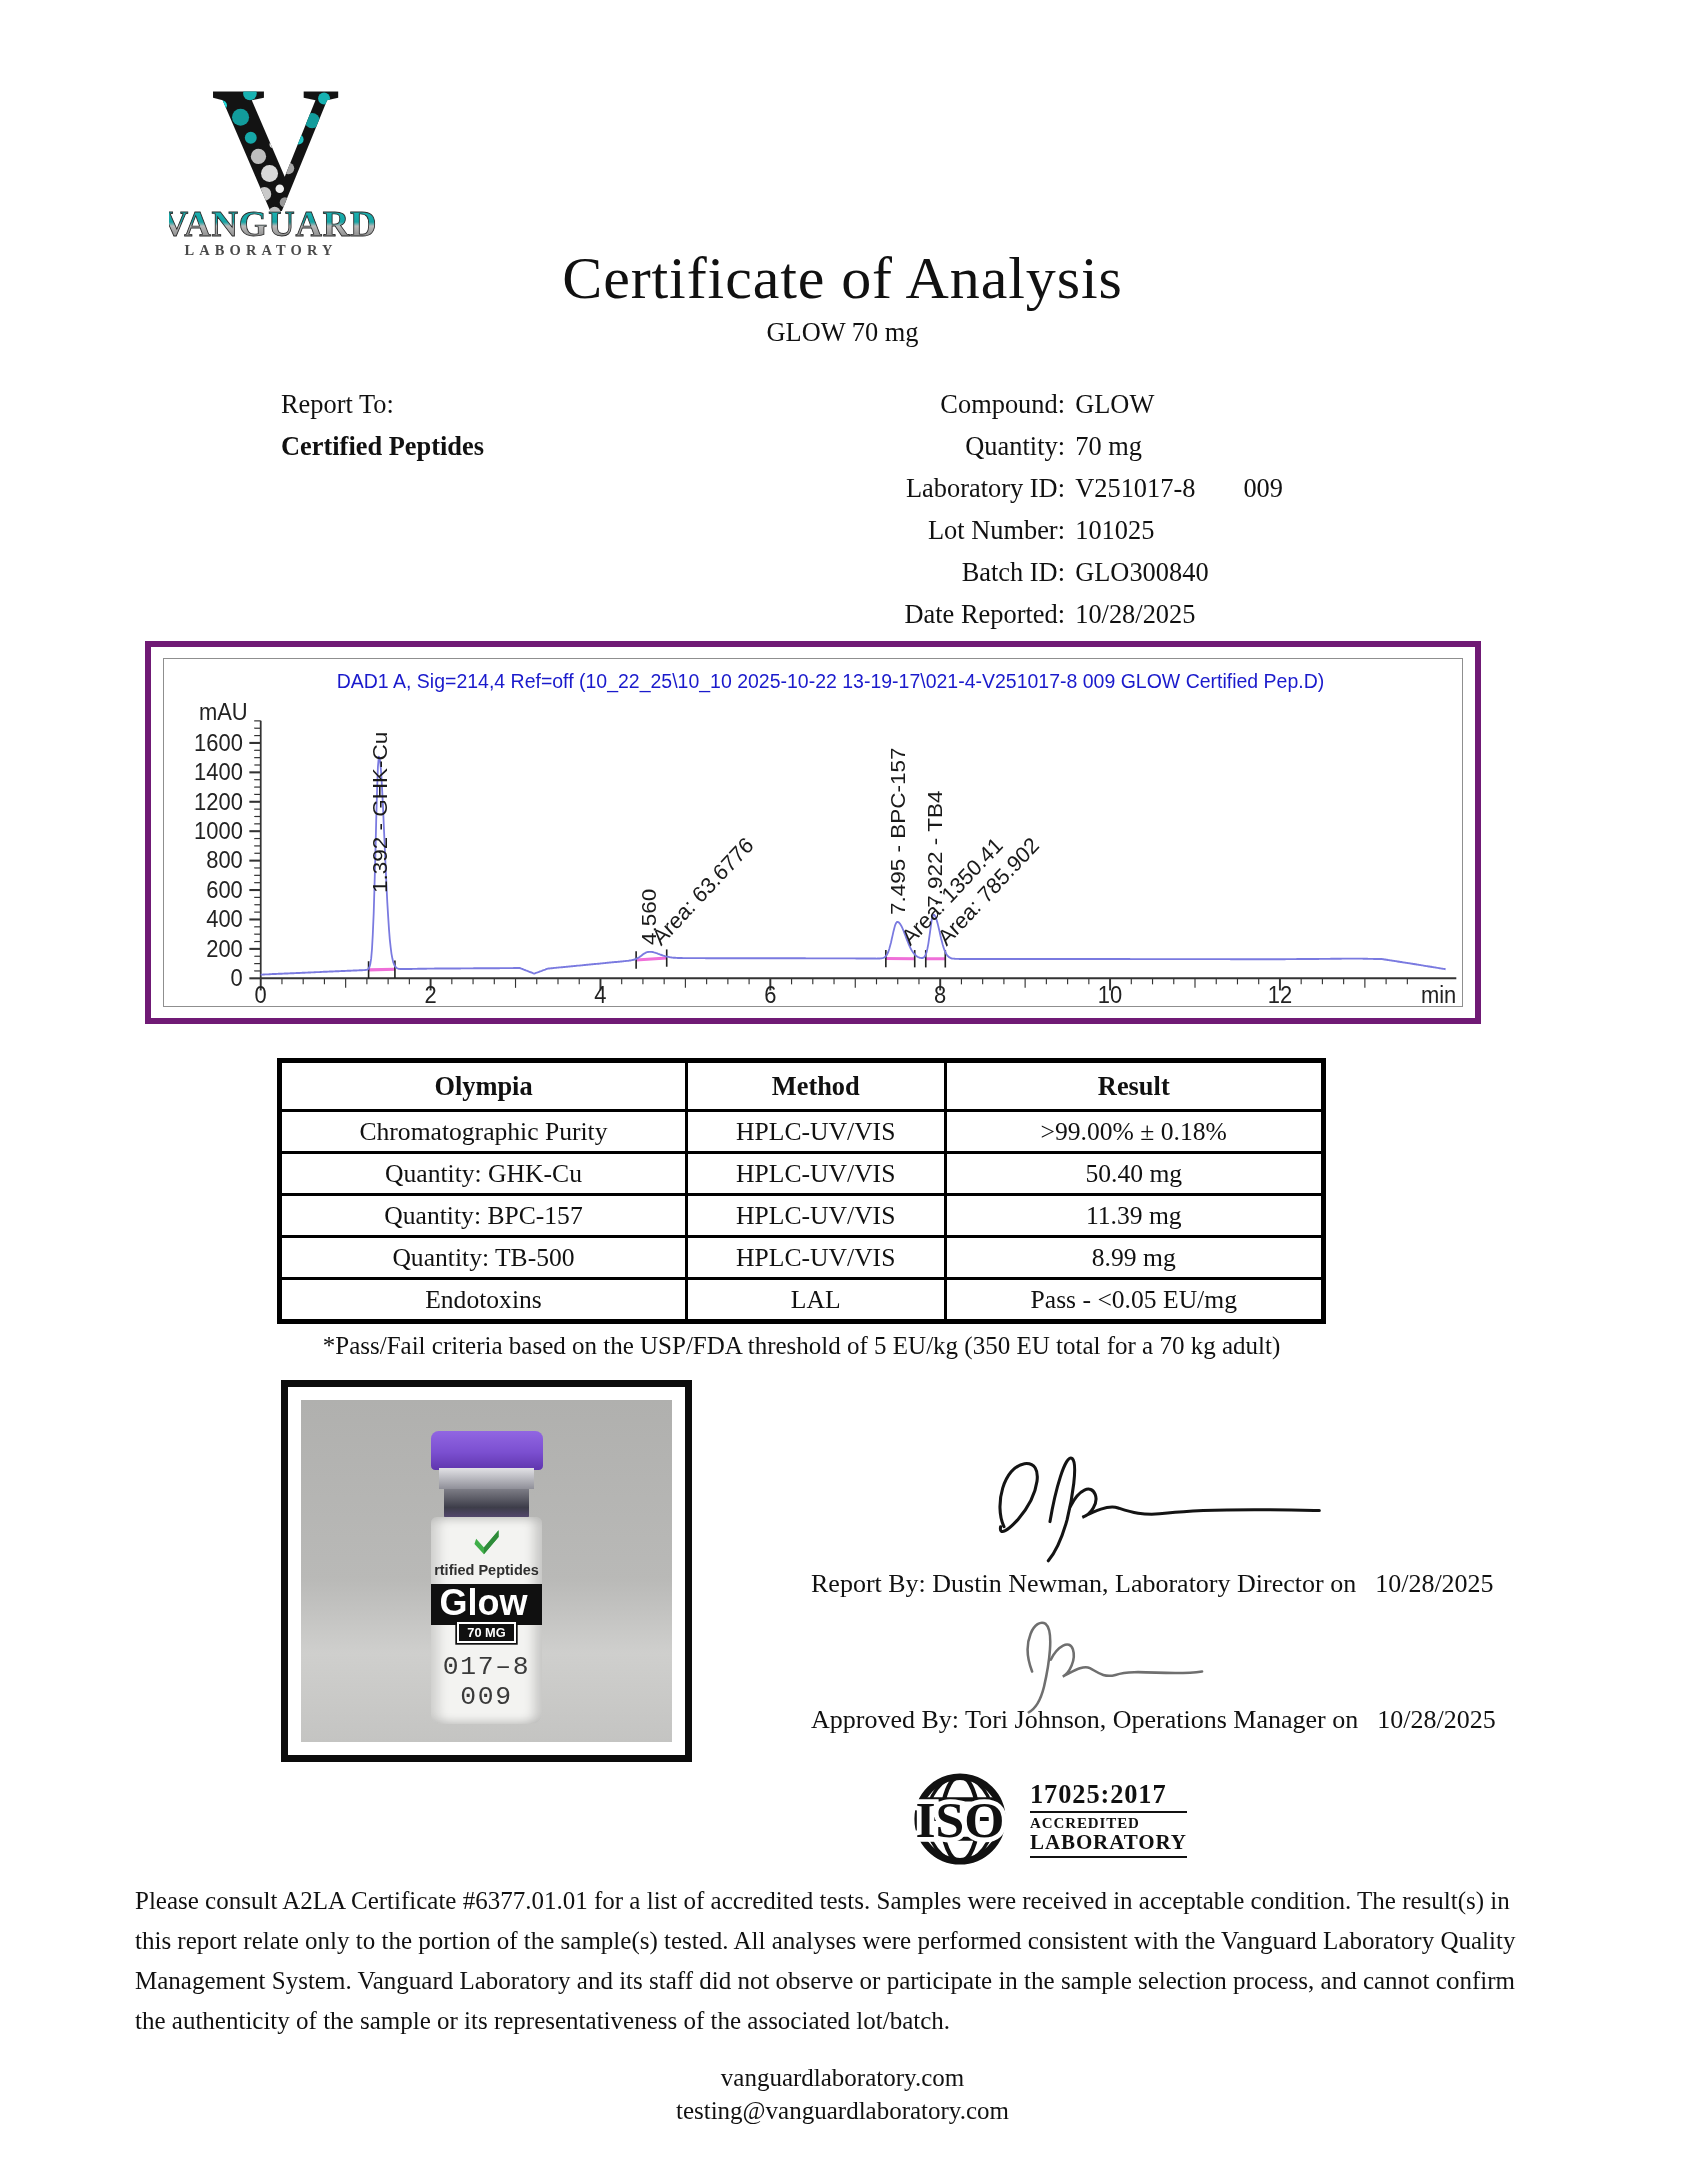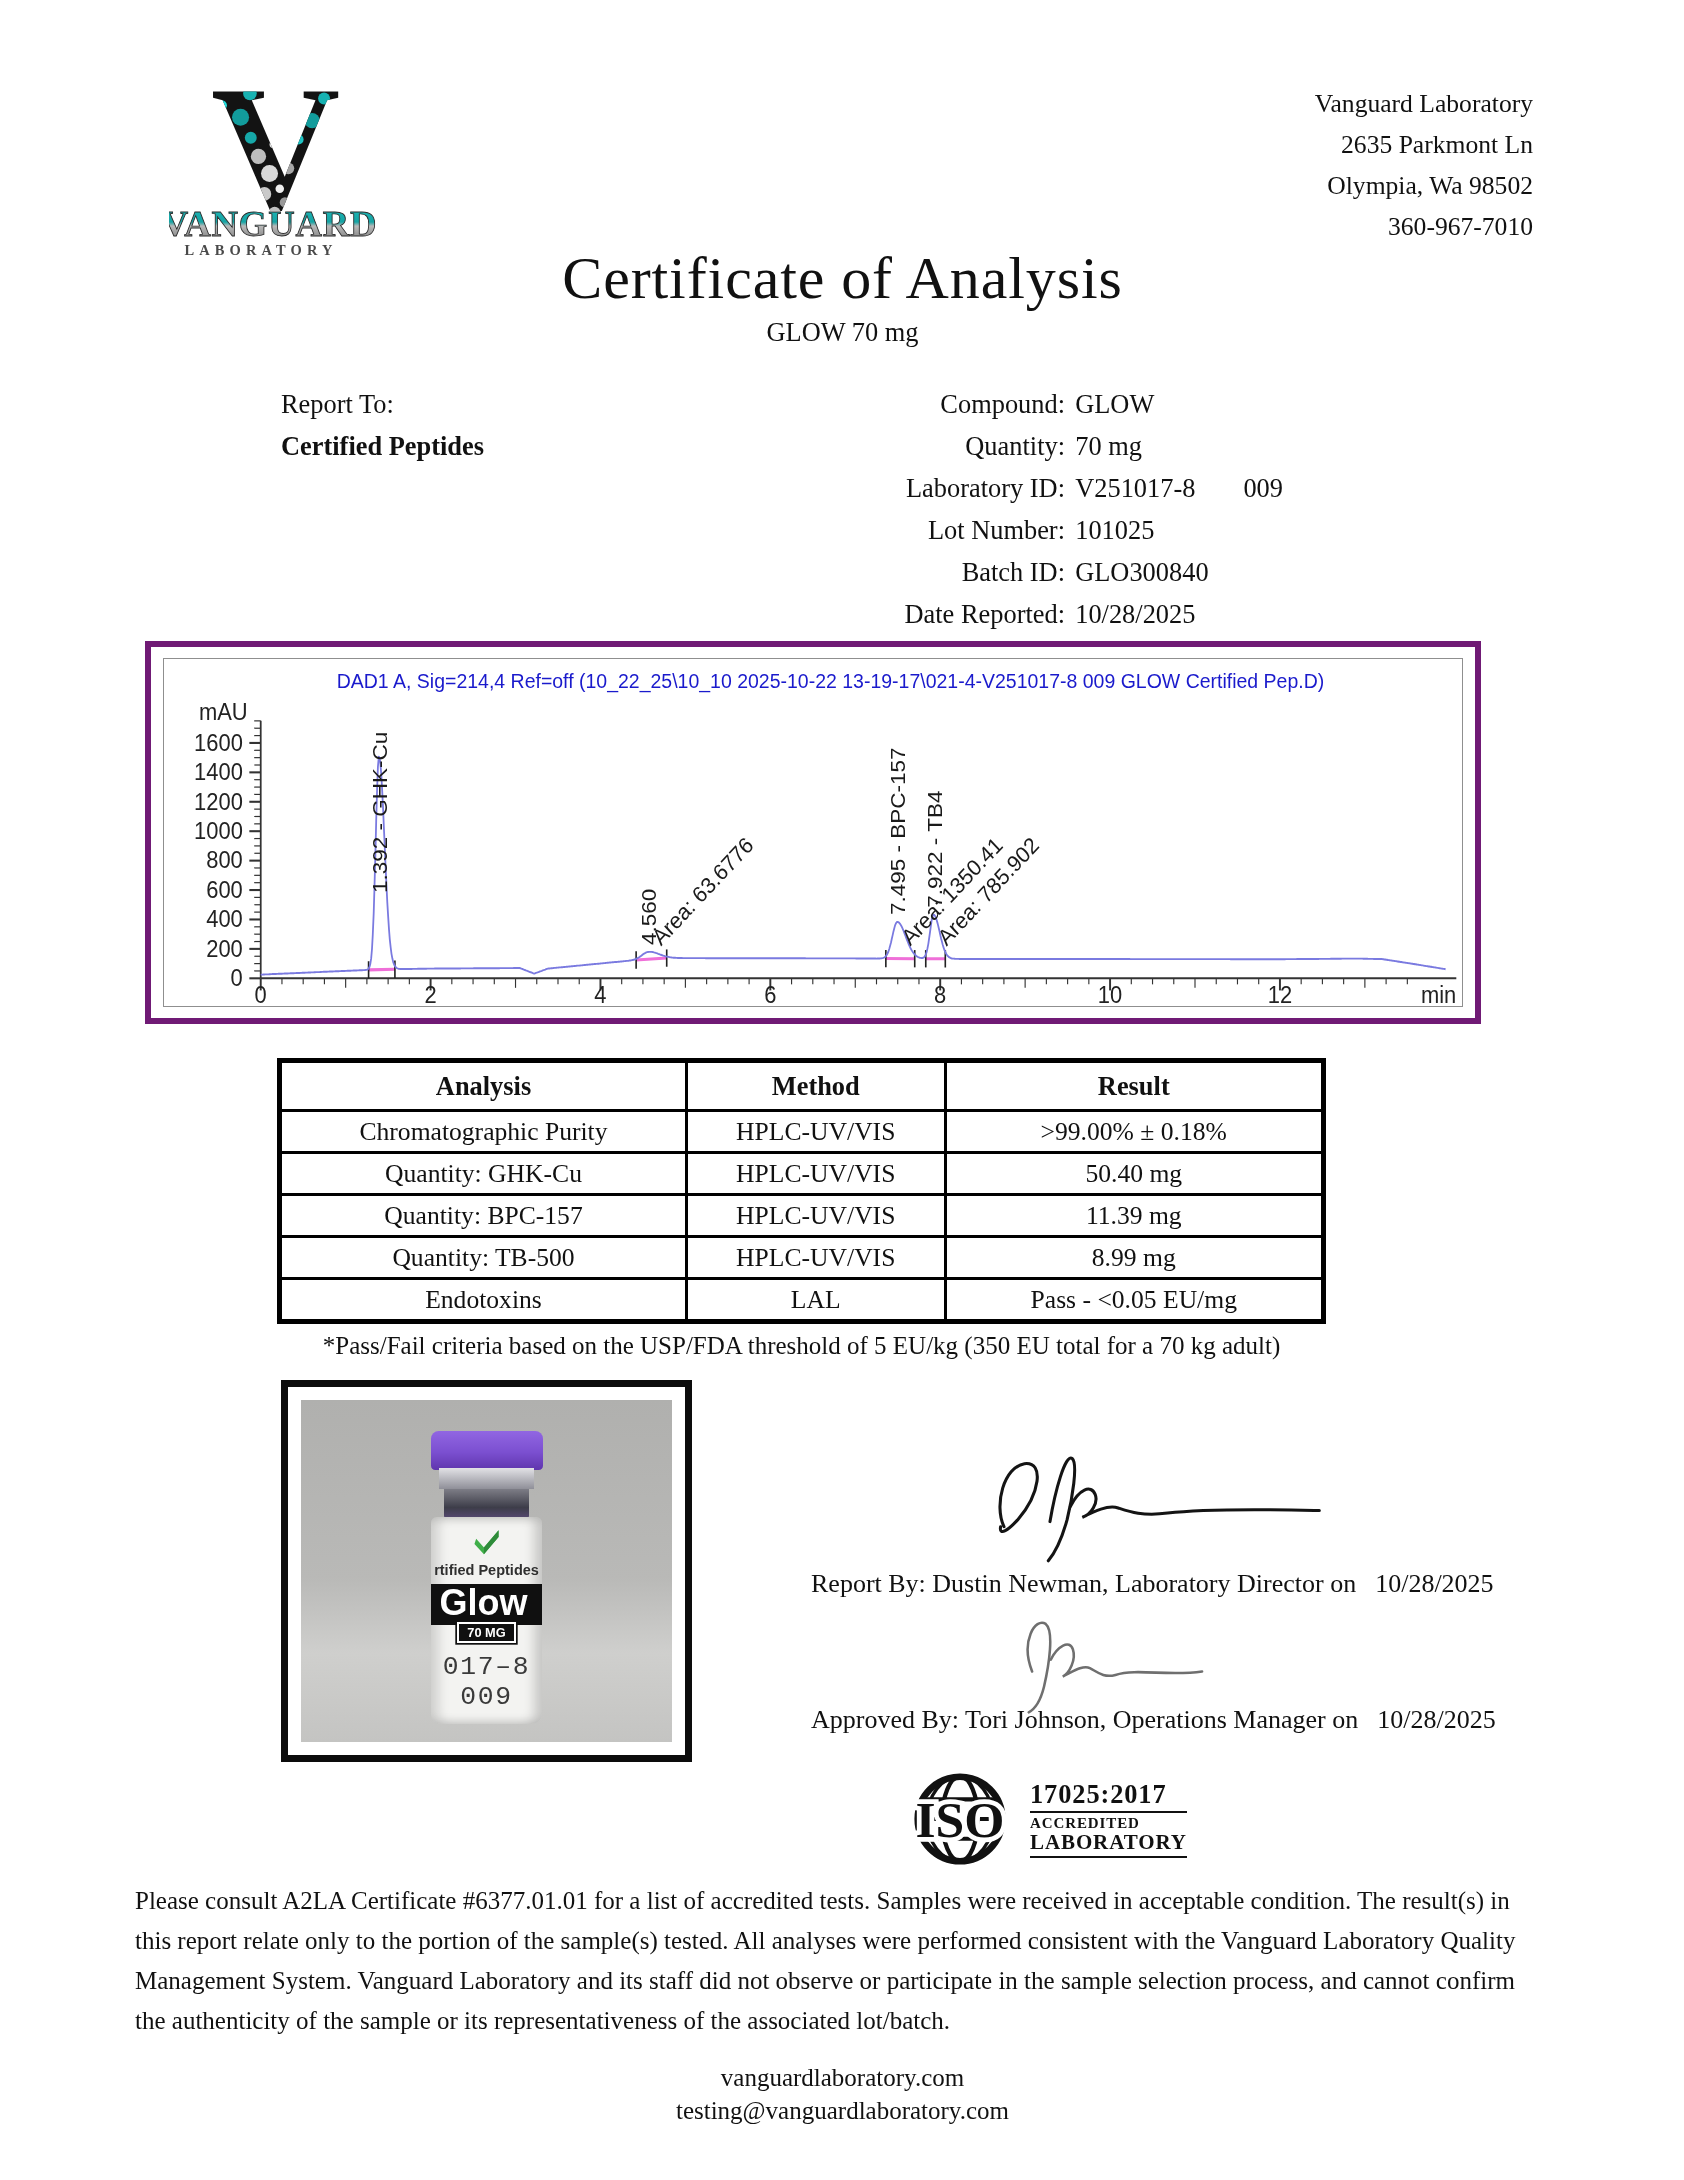--- a/index.html
+++ b/index.html
@@ -111,26 +111,20 @@
           <circle cx="130" cy="150" r="5" fill="#efefef"></circle>
         <circle cx="122" cy="98" r="4" fill="#e8e8e8"></circle>
           <circle cx="136" cy="166" r="6" fill="#9a9a9a"></circle>
         <circle cx="124" cy="178" r="7" fill="#c2c2c2"></circle>
       </g>
       <text x="118" y="206" text-anchor="middle" font-family="Liberation Serif, serif" font-weight="bold" font-size="43" letter-spacing="1" fill="url(#lgTxt)" stroke="#2b2b2b" stroke-width="1">VANGUARD</text>
       <text x="108" y="228" text-anchor="middle" font-family="Liberation Serif, serif" font-weight="bold" font-size="17" letter-spacing="6" fill="#4a4a4a">LABORATORY</text>
     </svg>
   </div>
 
-  <div class="address">
-      <div>Vanguard Laboratory</div>
-      <div>2635 Parkmont Ln</div>
-      <div>Olympia, Wa 98502</div>
-      <div>360-967-7010</div>
-    </div>
 
   <div class="title-block">
     <div class="title-main">Certificate of Analysis</div>
     <div class="title-sub">GLOW 70 mg</div>
   </div>
 
   <div class="report-to">
     <div>Report To:</div>
     <div class="bold">Certified Peptides</div>
   </div>
@@ -317,21 +311,21 @@
 
   <div class="results-wrap">
     <table class="results">
       <colgroup>
           <col style="width:409px">
           <col style="width:260px">
           <col style="width:381px">
         </colgroup>
       <thead>
           <tr>
-            <th>Analysis</th>
+            <th>Olympia</th>
             <th>Method</th>
             <th>Result</th>
           </tr>
         </thead>
       <tbody>
           <tr>
             <td>Chromatographic Purity</td>
             <td>HPLC-UV/VIS</td>
             <td>&gt;99.00% ± 0.18%</td>
           </tr>

